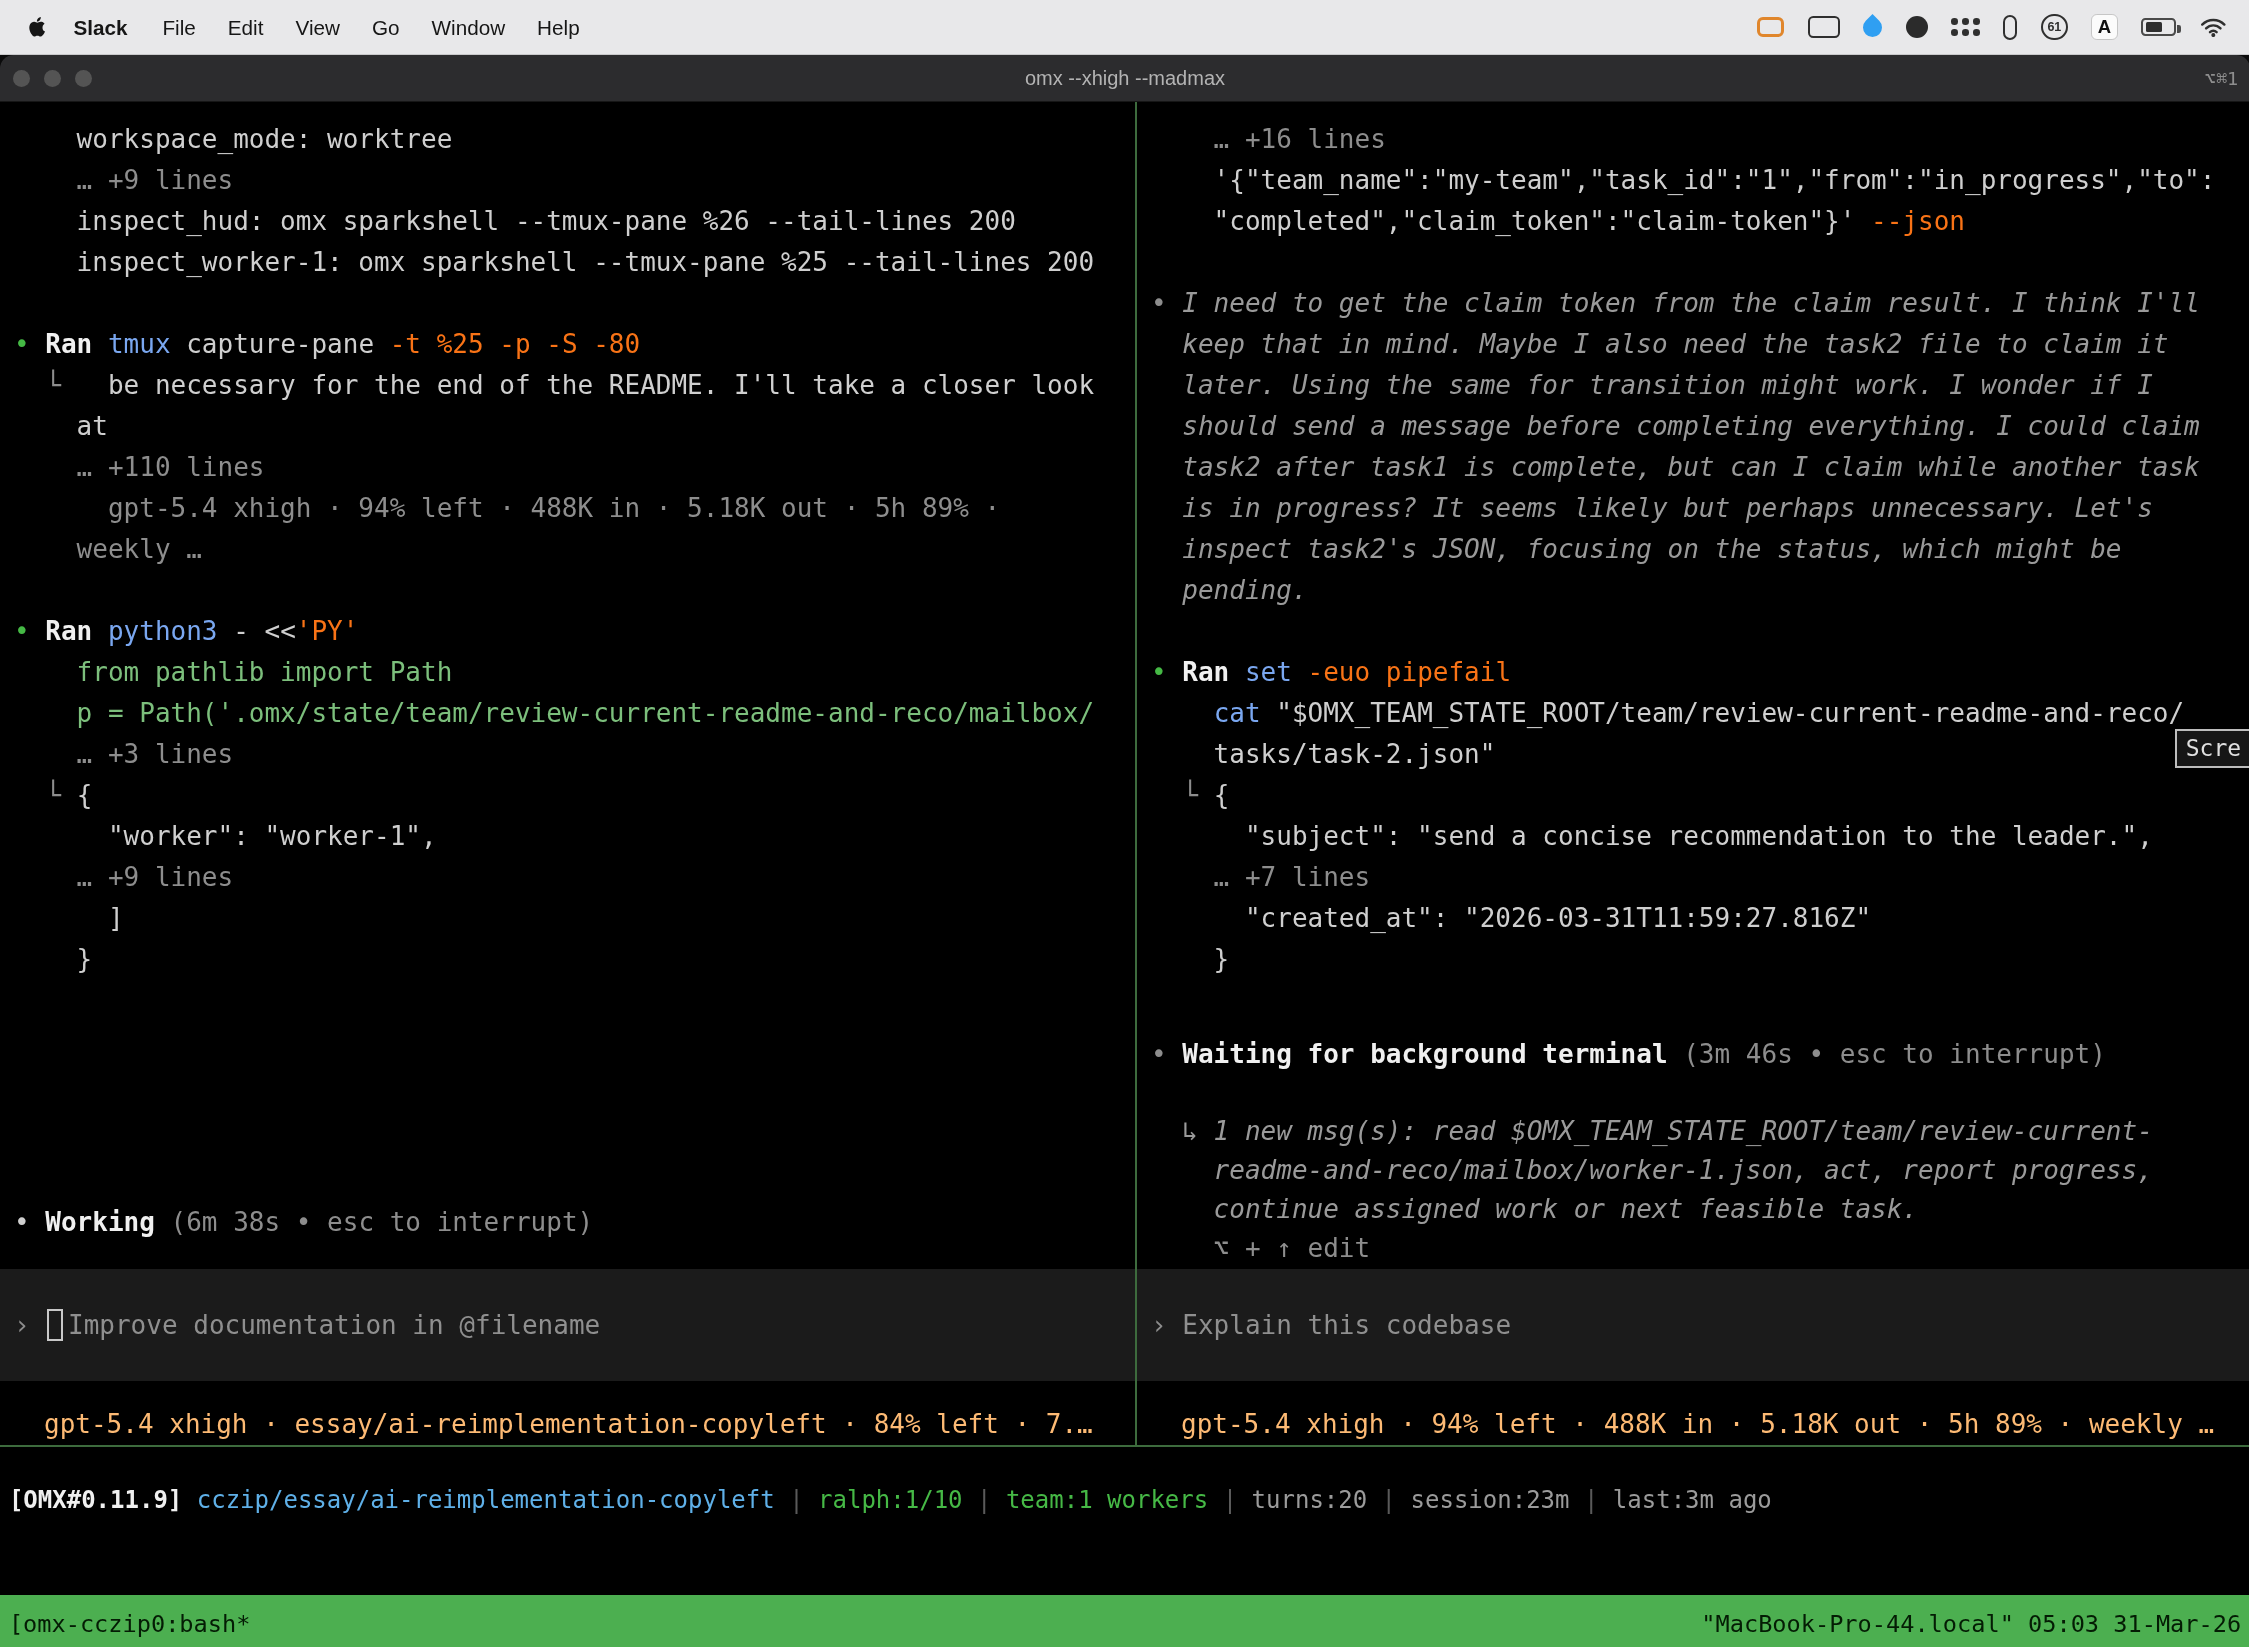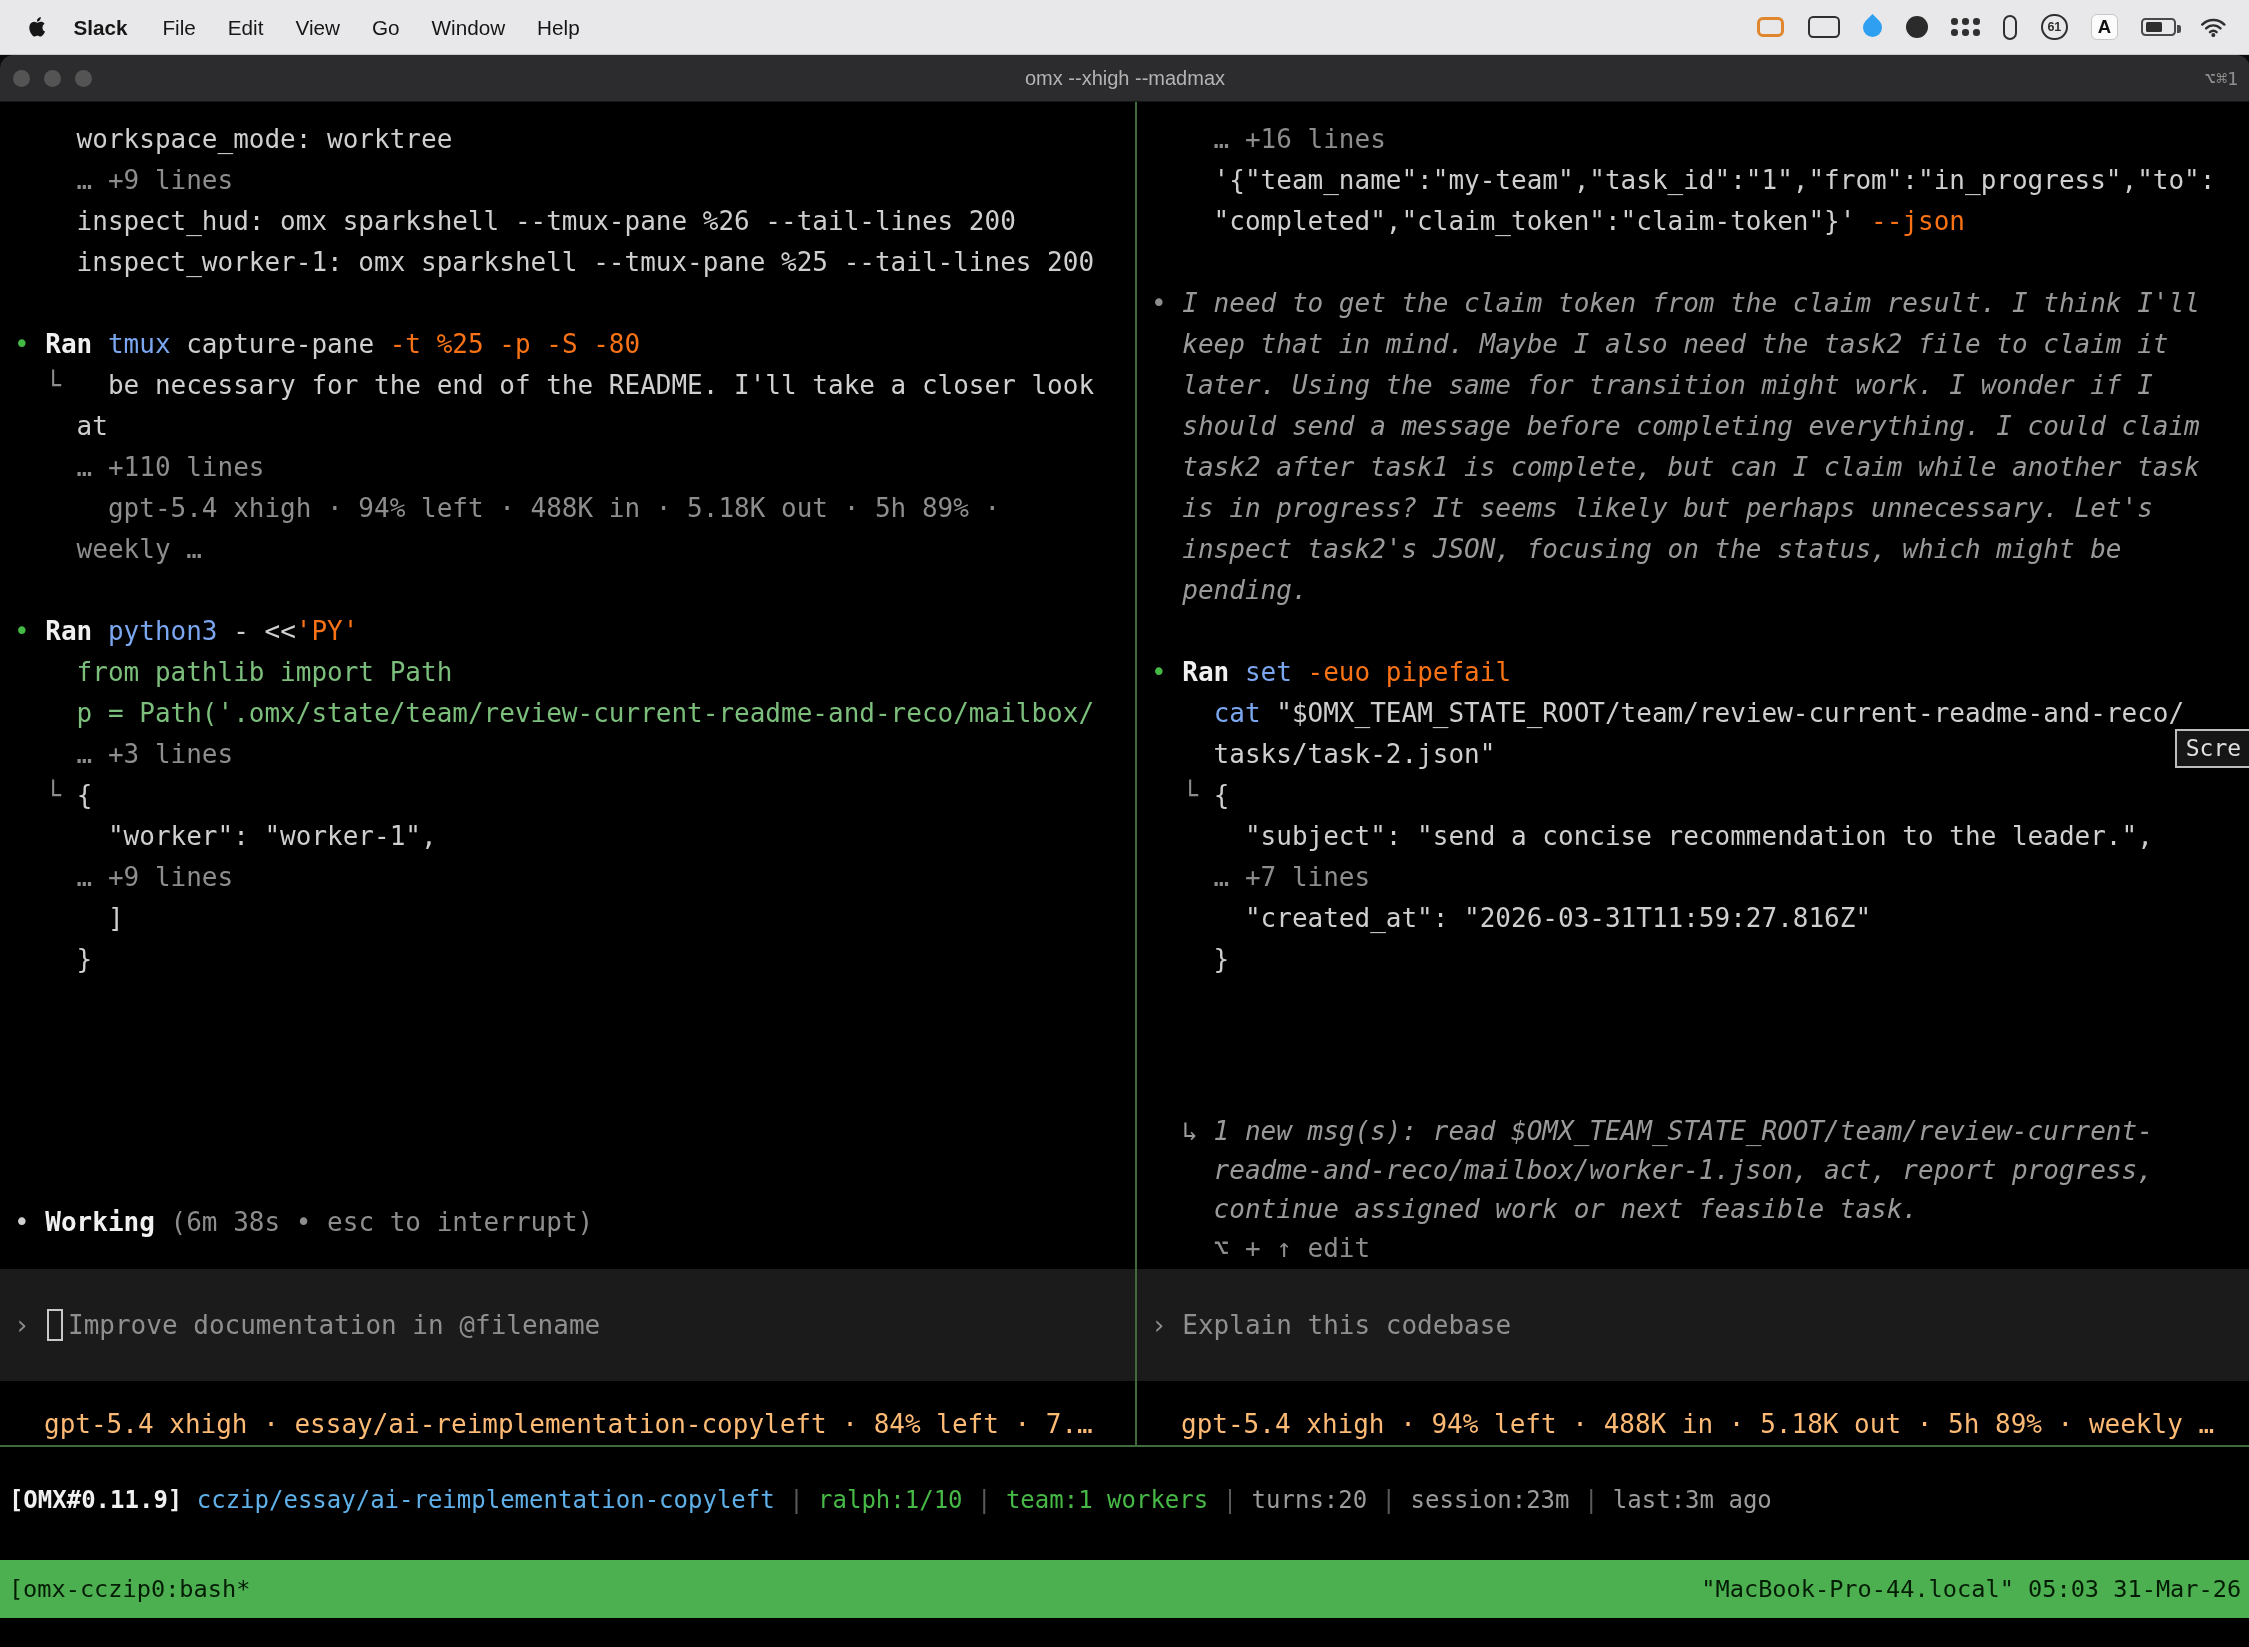--- a/index.html
+++ b/index.html
@@ -74,21 +74,21 @@
   .band .chev{color:#8d8d8d}
   .band .ph{color:#8f8f8f}
   .cursor-box{display:inline-block;width:16px;height:32px;border:2.2px solid #c8c8c8;
     vertical-align:-6.6px;margin:0 5.2px 0 1.5px}
   .pane-status{position:absolute;left:0;top:1304px;width:100%;padding-left:44px;color:#fdba74;
     line-height:37px;white-space:pre;overflow:hidden}
   .overlay-box{position:absolute;right:0;top:627px;background:#161616;border:2.2px solid #bdbdbd;
     border-right:none;color:#e0e0e0;font-size:23px;line-height:23px;padding:5.9px 8.9px;z-index:5;white-space:pre}
 
   
-  .omx-region{height:113px;background:#000;padding:38px 0 0 8.9px;font-size:24px;line-height:31px;white-space:pre;overflow:hidden}
+  .omx-region{height:148px;background:#000;padding:38px 0 0 8.9px;font-size:24px;line-height:31px;white-space:pre;overflow:hidden}
   .omx-bold{color:#f0f0f0;font-weight:700}
   .omx-cyan{color:#5fb0e8}
   .omx-green{color:#46b946}
   .omx-gray{color:#9b9b9b}
   .omx-sep{color:#5a5a5a}
   .tmux-bar{height:58px;background:#4caf50;color:#041c04;display:flex;align-items:center;
     font-size:23.6px;padding:0 8.9px;white-space:pre;overflow:hidden}
   .tmux-left{flex:1;overflow:hidden}
   .tmux-right{text-align:right}
 </style>
@@ -223,20 +223,23 @@
           <div class="tline"><span class="seg-grn">• </span><span class="seg-bold">Ran </span><span class="seg-blu">set </span><span class="seg-red">-euo pipefail</span></div>
           <div class="tline"><span class="seg-txt">    </span><span class="seg-blu">cat </span><span class="seg-txt">"$OMX_TEAM_STATE_ROOT/team/review-current-readme-and-reco/</span></div>
           <div class="tline"><span class="seg-txt">    tasks/task-2.json"</span></div>
           <div class="tline"><span class="seg-dim">  └ </span><span class="seg-txt">{</span></div>
           <div class="tline"><span class="seg-txt">      "subject": "send a concise recommendation to the leader.",</span></div>
           <div class="tline"><span class="seg-dim">    … +7 lines</span></div>
           <div class="tline"><span class="seg-txt">      "created_at": "2026-03-31T11:59:27.816Z"</span></div>
           <div class="tline"><span class="seg-txt">    }</span></div>
         </div>
 
+      <div class="absblock" style="top:932px">
+          <div class="tline"><span class="seg-dim">• </span><span class="seg-bold">Waiting for background terminal </span><span class="seg-dim">(3m 46s • esc to interrupt)</span></div>
+        </div>
 
       <div class="absblock msgblock" style="top:1010px">
           <div class="tline"><span class="seg-ital">  ↳ 1 new msg(s): read $OMX_TEAM_STATE_ROOT/team/review-current-</span></div>
           <div class="tline"><span class="seg-ital">    readme-and-reco/mailbox/worker-1.json, act, report progress,</span></div>
           <div class="tline"><span class="seg-ital">    continue assigned work or next feasible task.</span></div>
           <div class="tline"><span class="seg-dim">    ⌥ + ↑ edit</span></div>
         </div>
 
       <div class="band" style="top:1167px">
         <span class="chev">› </span><span class="ph">Explain this codebase</span>

